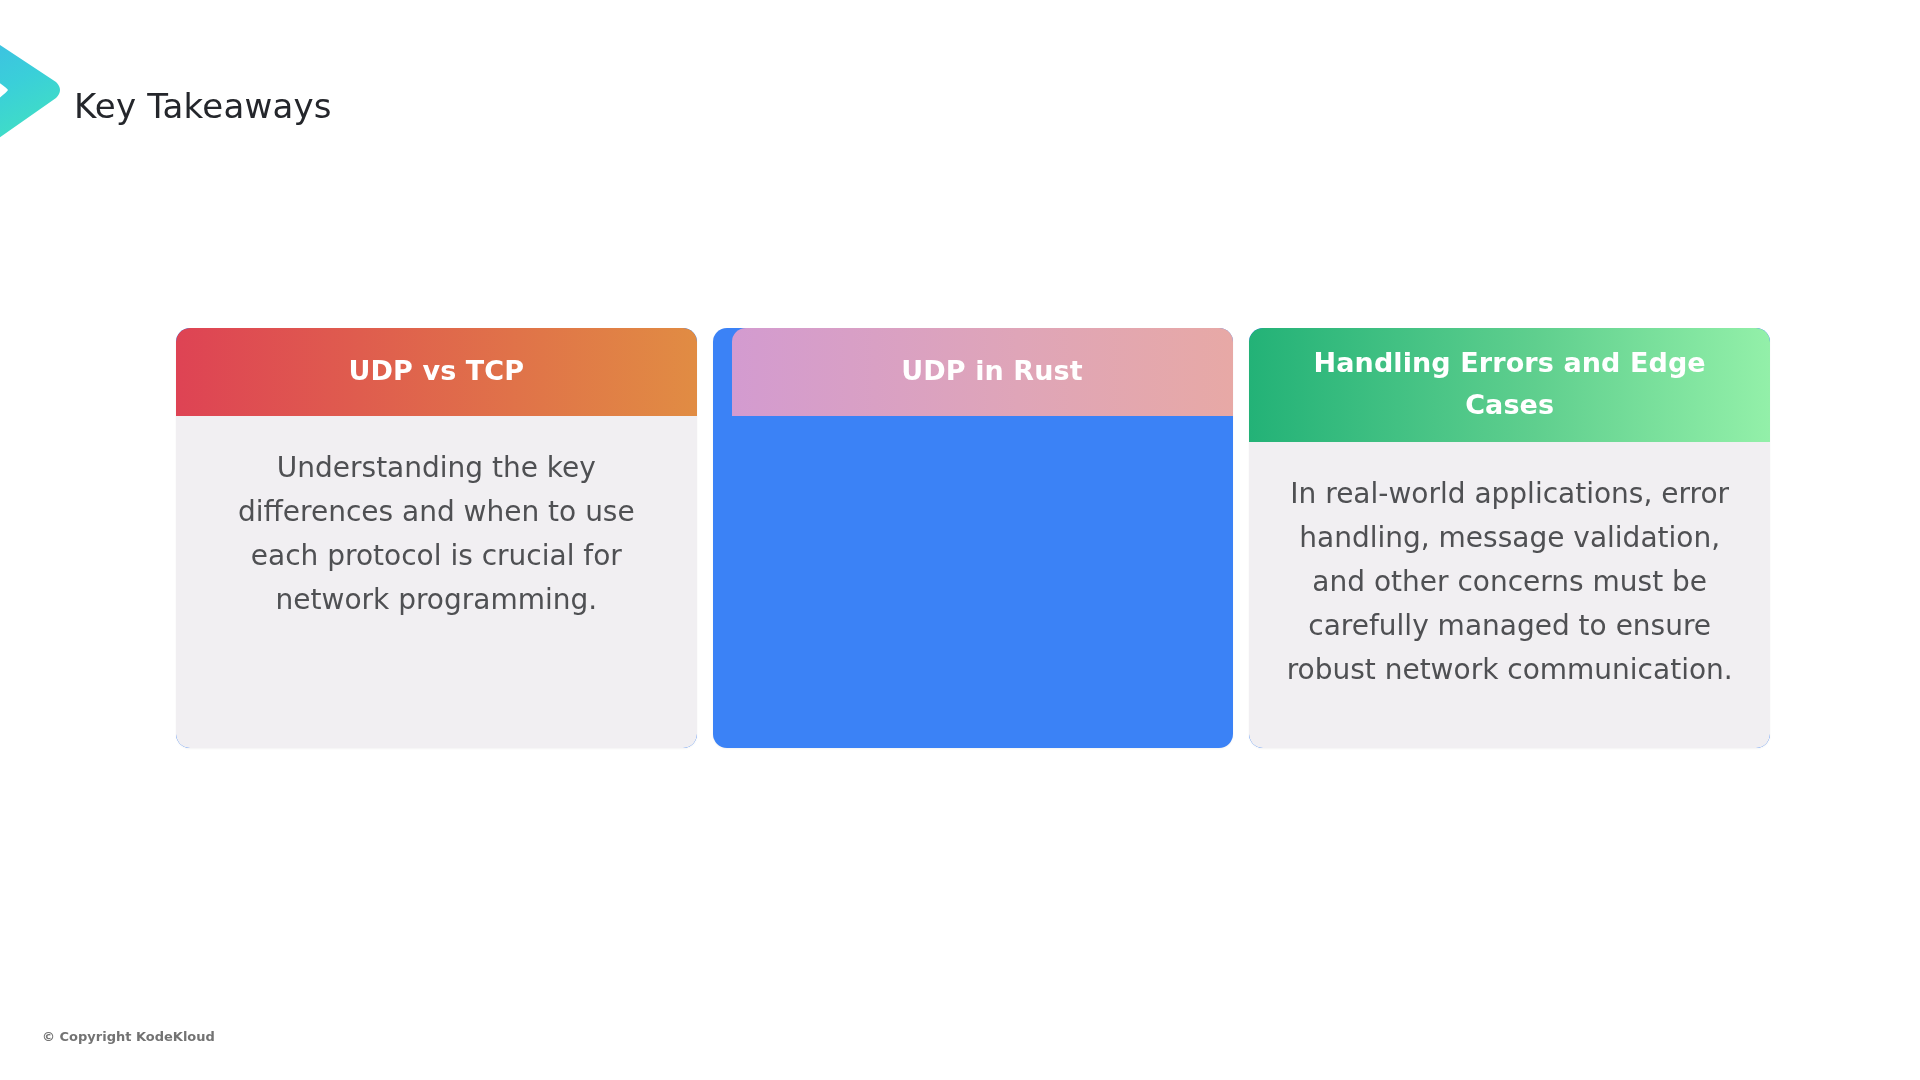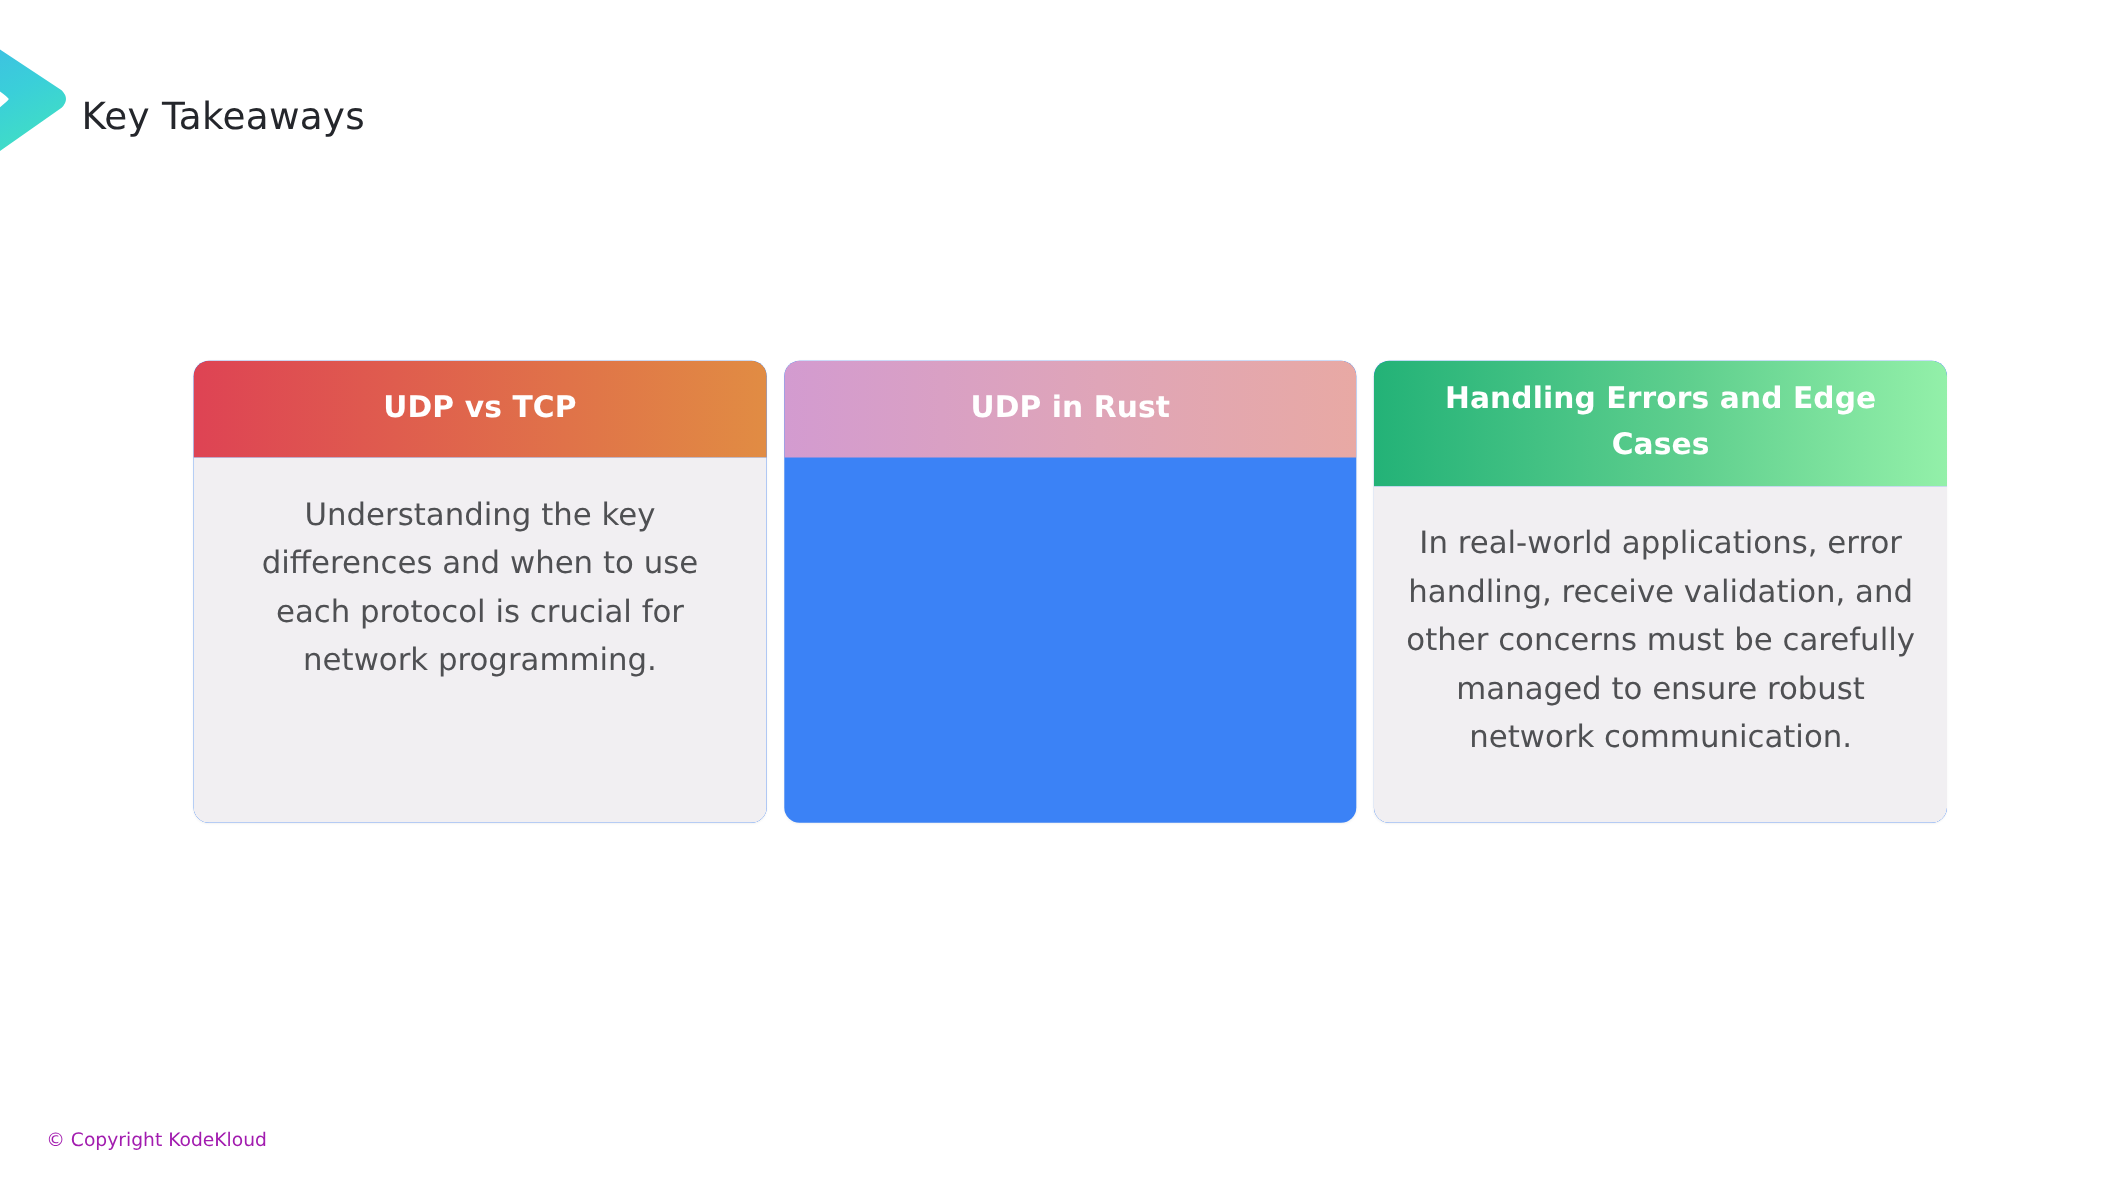--- a/index.html
+++ b/index.html
@@ -101,24 +101,24 @@
     color: #4f5053;
     text-align: center;
     font-weight: 400;
   }
 
   
   .footer-copyright {
     position: absolute;
     left: 42px;
     top: 1026px;
-    font-size: 17px;
+    font-size: 13px;
     line-height: 22px;
-    color: #a21caf;
-    font-weight: 400;
+    color: #737373;
+    font-weight: 700;
     white-space: nowrap;
   }
 </style>
 </head>
 <body>
 
 <div class="brand-chevron">
   <svg width="102" height="148" viewBox="0 0 102 148" xmlns="http://www.w3.org/2000/svg" aria-hidden="true">
     <defs>
       <linearGradient id="chevGrad" x1="0" y1="0" x2="0.35" y2="1">
@@ -138,29 +138,29 @@
   <div class="card card--one">
     <div class="card-header" style="background: linear-gradient(90deg, #DE4354 0%, #E18C43 100%);">
       <div class="card-header-title">UDP vs TCP</div>
     </div>
     <div class="card-body">
       <div class="card-body-text">Understanding the key differences and when to use each protocol is crucial for network programming.</div>
     </div>
   </div>
 
   <div class="card card--two">
-    <div class="card-header" style="background: linear-gradient(90deg, #D39BD0 0%, #DFA5B8 55%, #E8A9A4 100%);">
+    <div class="card-header" style="background: linear-gradient(90deg, #D39BD0 0%, #DFA5B8 55%, #E8A9A4 100%); margin-left: 19px;">
       <div class="card-header-title">UDP in Rust</div>
     </div>
   </div>
 
   <div class="card card--three">
     <div class="card-header" style="background: linear-gradient(90deg, #23B277 0%, #5FCF8E 55%, #93F0A9 100%);">
       <div class="card-header-title">Handling Errors and Edge Cases</div>
     </div>
     <div class="card-body">
-      <div class="card-body-text">In real-world applications, error handling, receive validation, and other concerns must be carefully managed to ensure robust network communication.</div>
+      <div class="card-body-text">In real-world applications, error handling, message validation, and other concerns must be carefully managed to ensure robust network communication.</div>
     </div>
   </div>
 
 </div>
 
 <div class="footer-copyright">© Copyright KodeKloud</div>
 
 </body></html>

